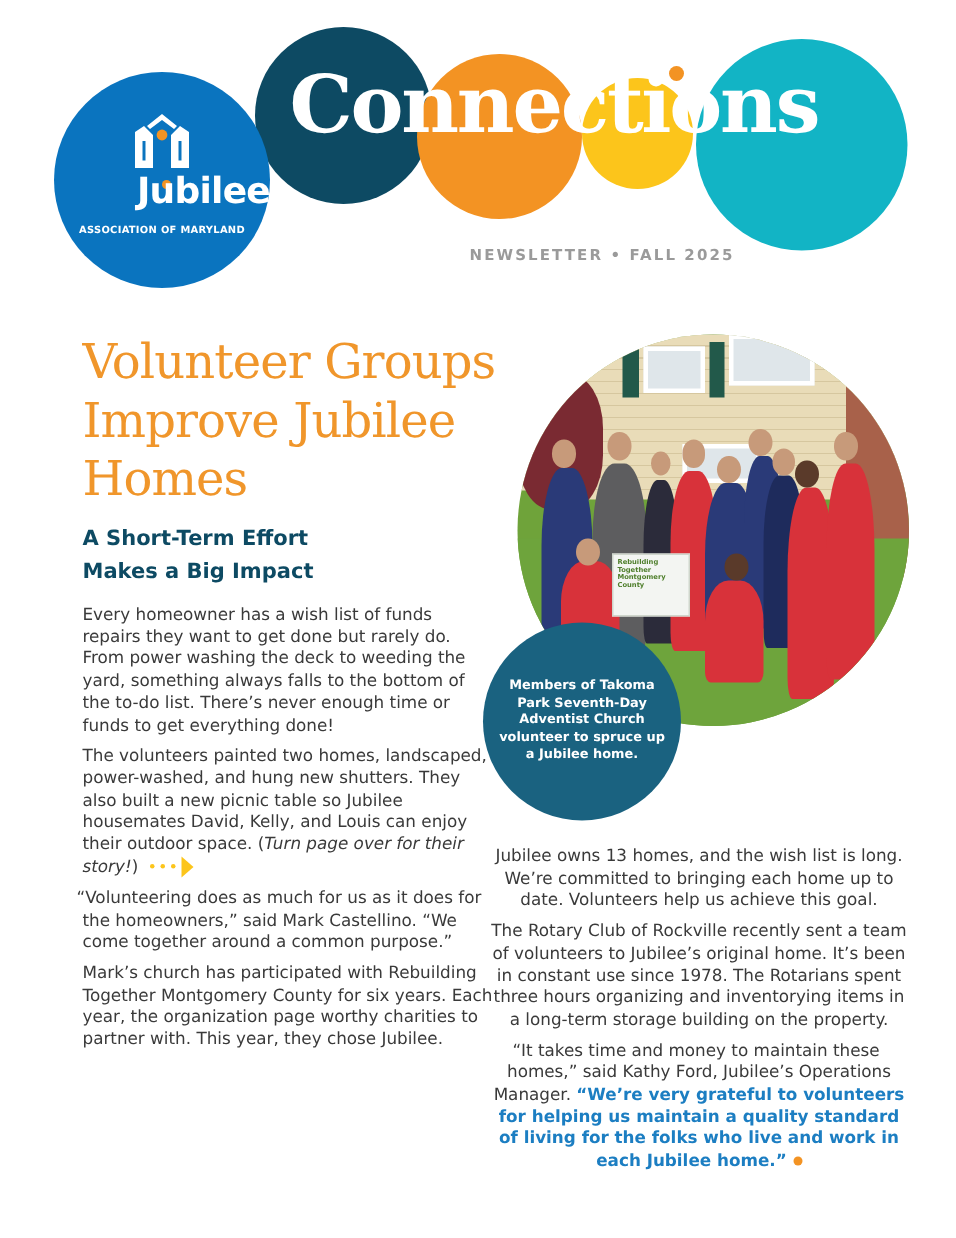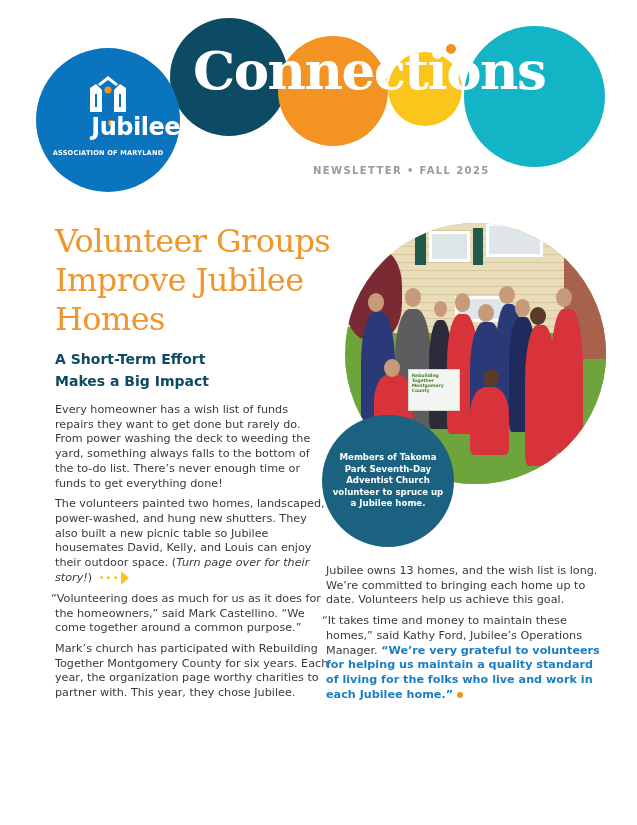--- a/index.html
+++ b/index.html
@@ -51,21 +51,21 @@
     position: absolute; left: 55px; top: 348px; width: 260px;
     font-size: 14px; font-weight: bold; line-height: 22px; color: #0d4a63;
   }
 
   
   .col { position: absolute; font-size: 11.2px; line-height: 14.7px; color: #3a3a3a; }
   .col p { margin-bottom: 6px; }
   .col .hl { color: #1c7ec2; font-weight: bold; }
   .col .em { font-style: italic; }
   #col-left  { left: 55px;  top: 403px; width: 275px; }
-  #col-right { left: 326px; top: 564px; width: 280px; }
+  #col-right { left: 326px; top: 564px; width: 280px; text-align: center; }
   .hang { text-indent: -4px; }
 
   .arrow-dots { display: inline-block; vertical-align: middle; margin-left: 4px; }
   .arrow-dots span.d { display: inline-block; width: 3px; height: 3px; border-radius: 50%; background: #fcc51b; margin-right: 4px; vertical-align: middle; }
   .arrow-dots span.tri { display: inline-block; width: 0; height: 0; border-top: 7px solid transparent; border-bottom: 7px solid transparent; border-left: 8px solid #fcc51b; vertical-align: middle; }
   .end-dot { display: inline-block; width: 6px; height: 6px; border-radius: 50%; background: #f39323; margin-left: 4px; vertical-align: middle; }
 
   
   .photo {
     position: absolute; left: 345px; top: 223px; width: 261px; height: 261px; border-radius: 50%;
@@ -129,20 +129,21 @@
   <p>
     <span>The volunteers painted two homes, landscaped, power-washed, and hung new shutters. They also built a new picnic table so Jubilee housemates David, Kelly, and Louis can enjoy their outdoor space. (</span><span class="em">Turn page over for their story!</span><span>)</span>
     <span class="arrow-dots"><span class="d"></span><span class="d"></span><span class="d"></span><span class="tri"></span></span>
   </p>
   <p class="hang">“Volunteering does as much for us as it does for the homeowners,” said Mark Castellino. “We come together around a common purpose.”</p>
   <p>Mark’s church has participated with Rebuilding Together Montgomery County for six years. Each year, the organization page worthy charities to partner with. This year, they chose Jubilee.</p>
 </div>
 
 <div class="col" id="col-right">
   <p>Jubilee owns 13 homes, and the wish list is long. We’re committed to bringing each home up to date. Volunteers help us achieve this goal.</p>
+  <p>The Rotary Club of Rockville recently sent a team of volunteers to Jubilee’s original home. It’s been in constant use since 1978. The Rotarians spent three hours organizing and inventorying items in a long-term storage building on the property.</p>
   <p class="hang">
     <span>“It takes time and money to maintain these homes,” said Kathy Ford, Jubilee’s Operations Manager. </span><span class="hl">“We’re very grateful to volunteers for helping us maintain a quality standard of living for the folks who live and work in each Jubilee home.”</span><span class="end-dot"></span>
   </p>
 </div>
 
 <div class="photo" title="Group of volunteers posing in front of a house with a Rebuilding Together sign">
   <div class="sky"></div>
   <div class="siding"></div>
   <div class="brick"></div>
   <div class="tree"></div>

